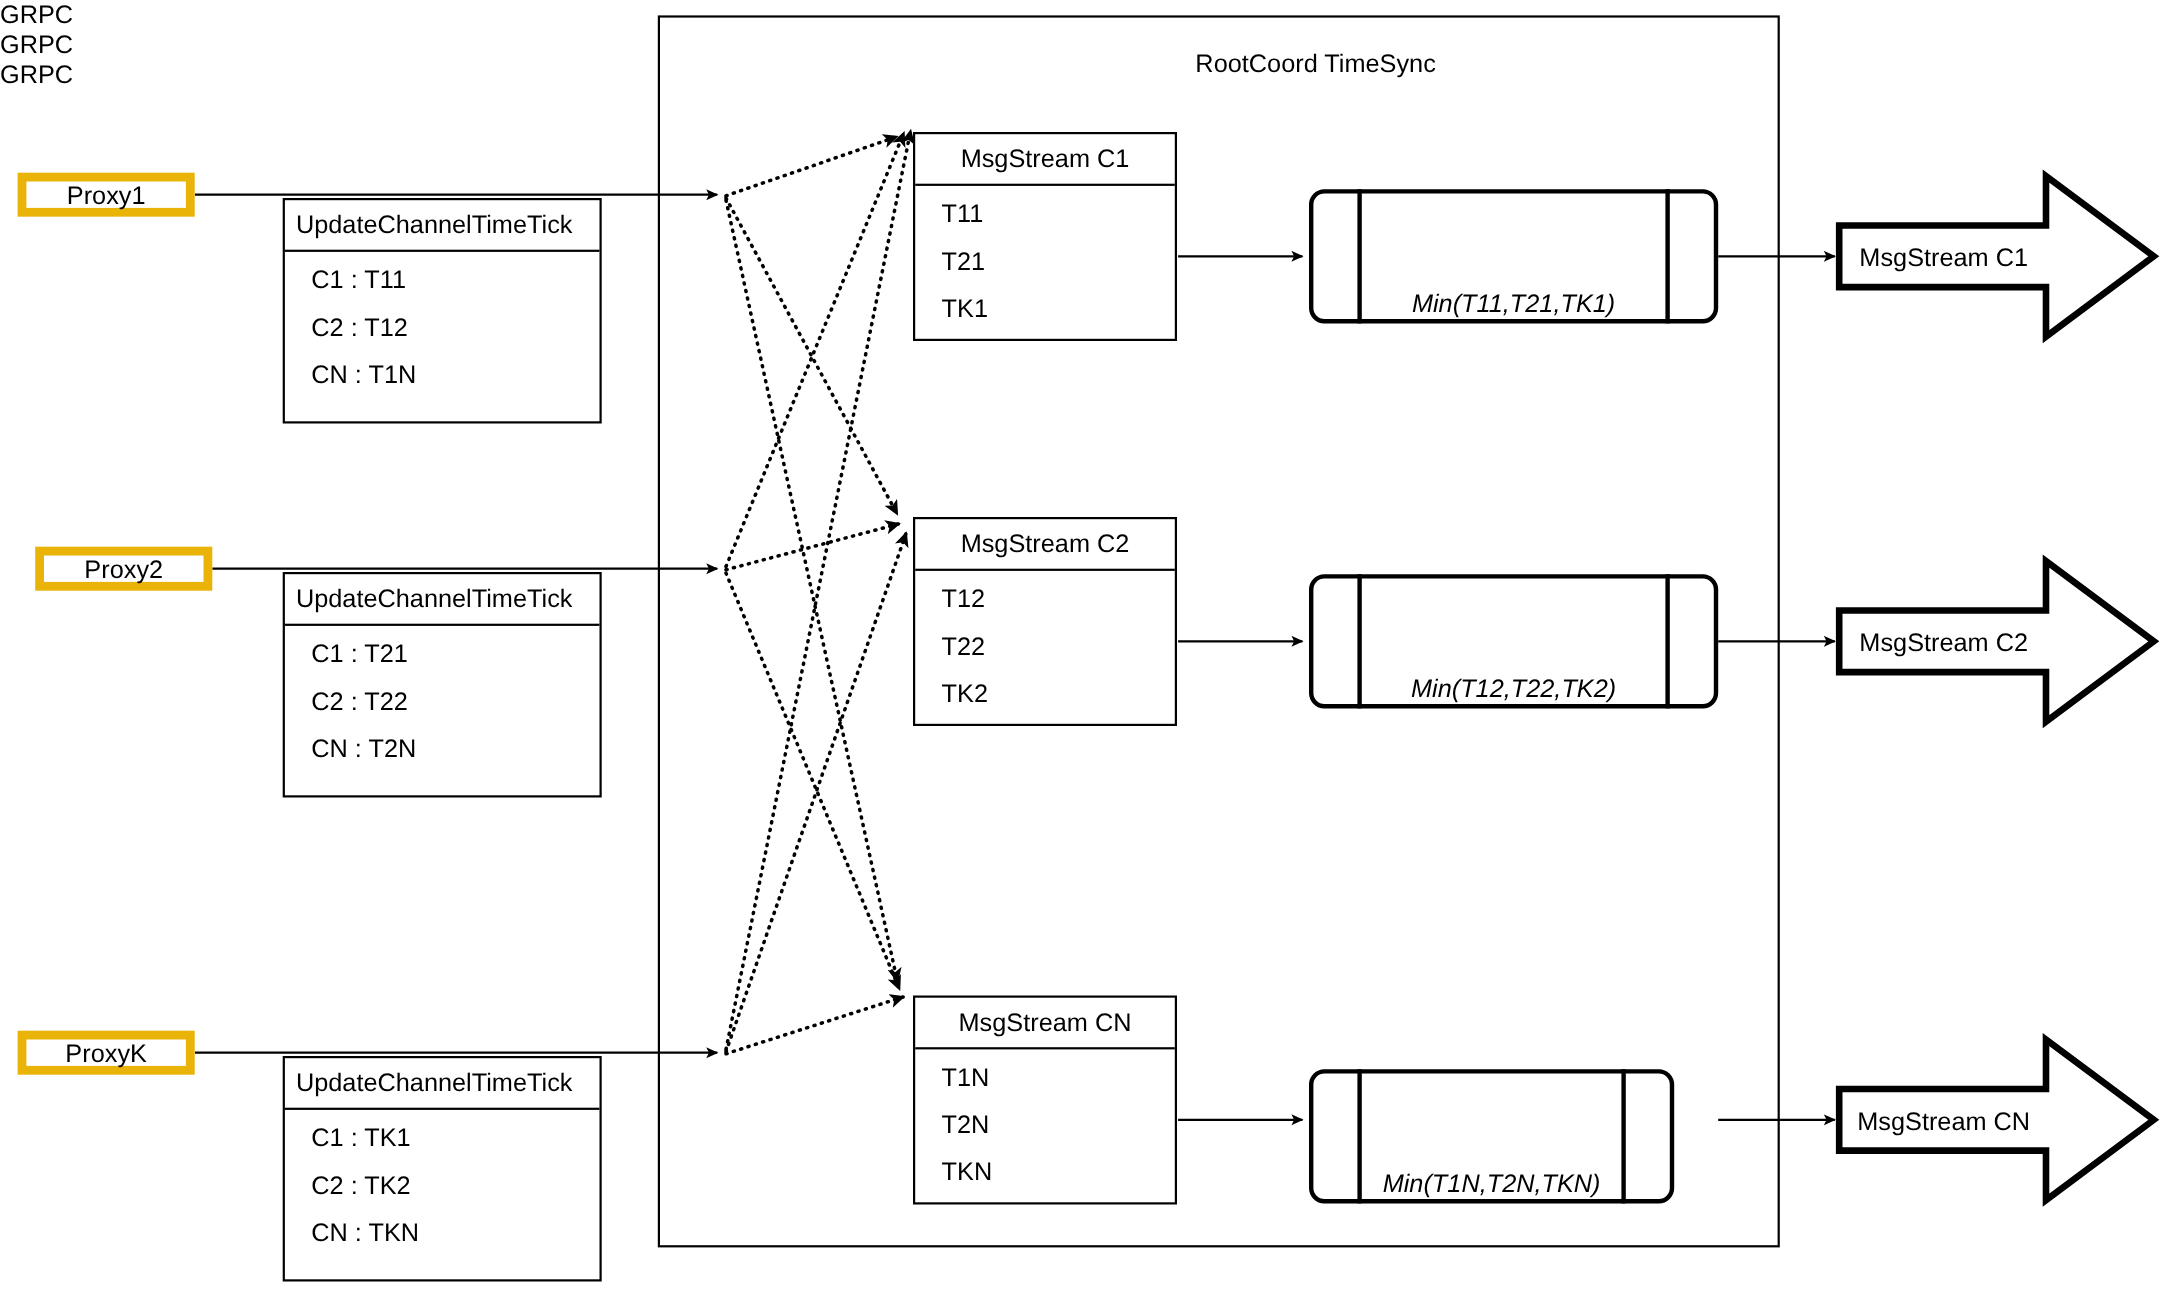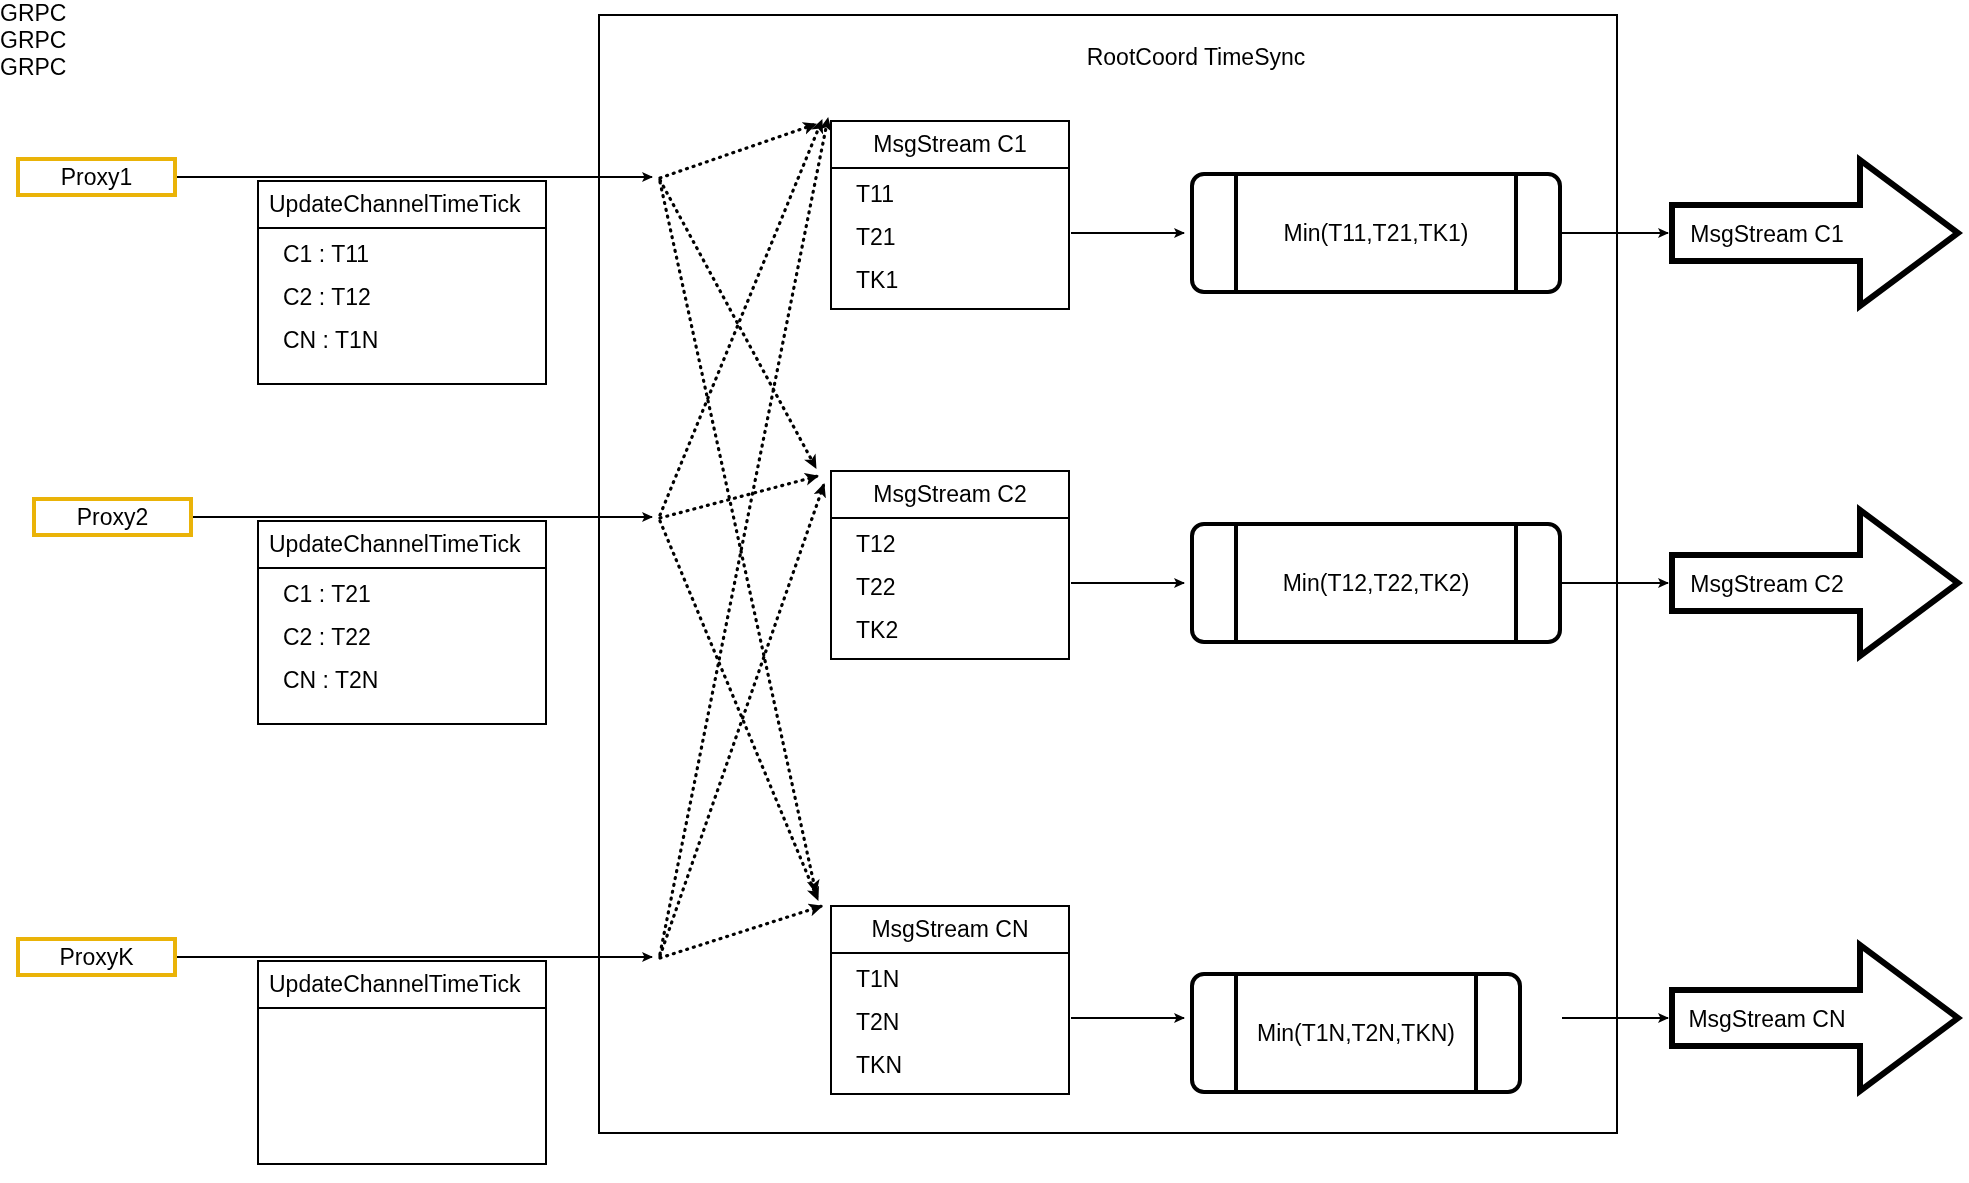--- a/index.html
+++ b/index.html
@@ -23,21 +23,21 @@
     width: 1969px;
     height: 1183px;
     pointer-events: none;
   }
   .node {
     position: absolute;
     box-sizing: border-box;
   }
   
   .proxy-box {
-    border: 4px solid #eab308;
+    border: 8px solid #eab308;
     background: #fff;
     display: flex;
     align-items: center;
     justify-content: center;
     font-size: 23px;
   }
   
   .grpc-label {
     font-size: 23px;
     text-align: left;
@@ -82,25 +82,26 @@
     font-size: 23px;
     white-space: nowrap;
     text-align: center;
   }
   
   .proc {
     border: 4px solid #000;
     border-radius: 14px;
     background: #fff;
     display: flex;
-    align-items: center;
+    align-items: flex-end;
     justify-content: center;
     font-size: 23px;
     position: absolute;
     box-sizing: border-box;
+    font-style: italic;
   }
   .proc .bar {
     position: absolute;
     top: -4px;
     bottom: -4px;
     width: 4px;
     background: #000;
   }
   .proc .bar.left  { left: 40px; }
   .proc .bar.right { right: 40px; }
@@ -200,20 +201,25 @@
       <div class="tbl-row">CN : T2N</div>
     </div>
   </div>
 
   <div class="node proxy-box" style="left:16px; top:937px; width:161px; height:40px;">
     <span>ProxyK</span>
   </div>
   <div class="grpc-label" style="left:257px; top:902px; width:290px;">GRPC</div>
   <div class="node tbl" style="left:257px; top:960px; width:290px; height:205px;">
     <div class="tbl-head">UpdateChannelTimeTick</div>
+    <div class="tbl-body">
+      <div class="tbl-row">C1 :  TK1</div>
+      <div class="tbl-row">C2 :  TK2</div>
+      <div class="tbl-row">CN : TKN</div>
+    </div>
   </div>
 
   <div class="node tbl" style="left:830px; top:120px; width:240px; height:190px;">
     <div class="tbl-head center">MsgStream C1</div>
     <div class="tbl-body">
       <div class="tbl-row">T11</div>
       <div class="tbl-row">T21</div>
       <div class="tbl-row">TK1</div>
     </div>
   </div>

